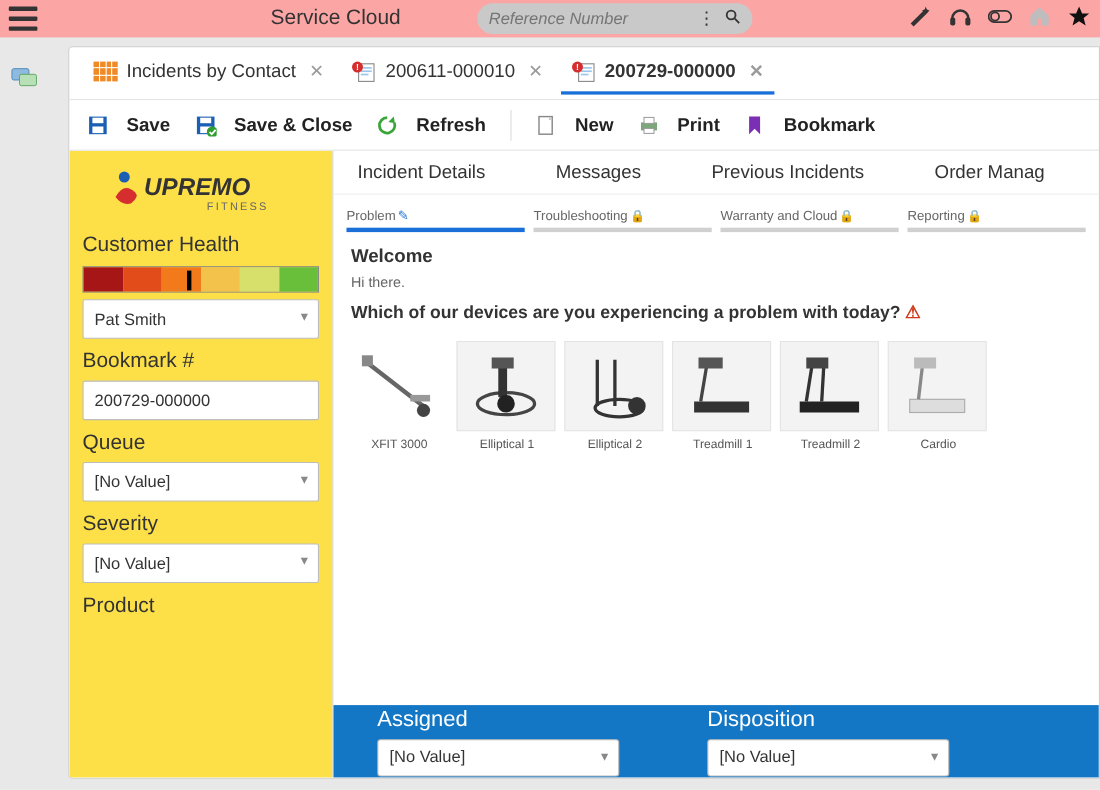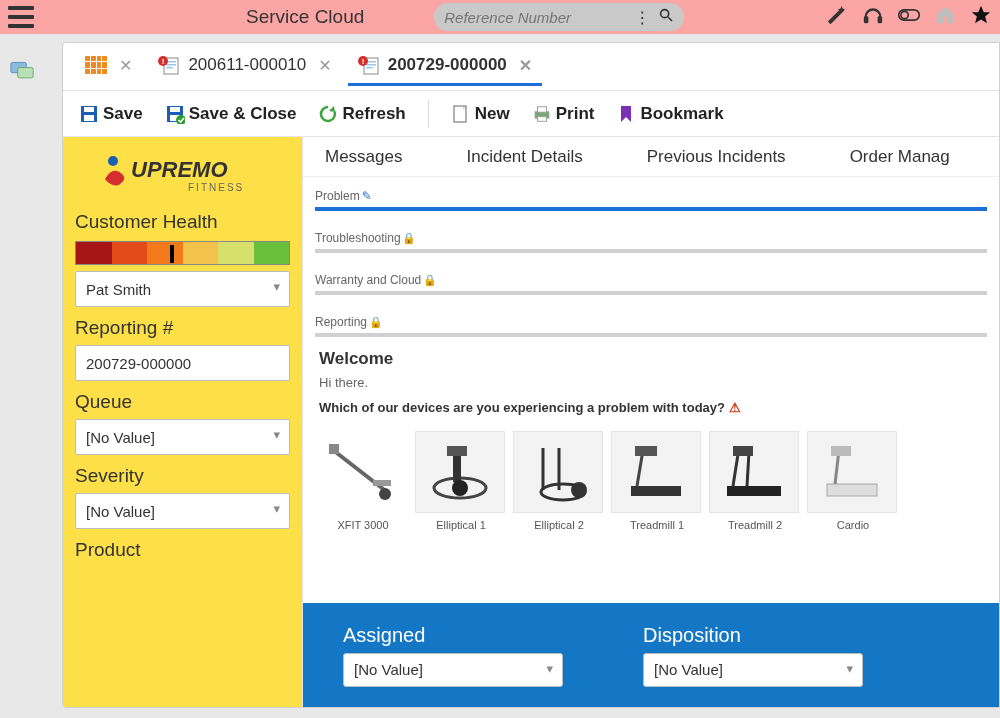--- a/index.html
+++ b/index.html
@@ -95,21 +95,21 @@
   width: 22px; height: 20px; position: relative;
 }
 
 
 .toolbar {
   display: flex; align-items: center; height: 46px;
   padding: 0 16px; gap: 22px;
   border-bottom: 1px solid #e4e4e4;
 }
 .tbtn {
-  display: flex; align-items: flex-end; gap: 4px;
+  display: flex; align-items: flex-end; gap: 16px;
   font-size: 17px; font-weight: 700; color: #222;
   cursor: pointer;
 }
 .tbtn svg { width: 20px; height: 20px; }
 .divider { width: 1px; height: 28px; background: #dcdcdc; }
 
 
 .content {
   flex: 1; display: flex; overflow: hidden;
 }
@@ -157,36 +157,36 @@
   overflow: hidden;
 }
 .subtabs {
   display: flex; align-items: center; height: 40px;
   border-bottom: 1px solid #eee;
   padding: 0 4px; gap: 28px;
 }
 .subtab { font-size: 17px; color: #333; padding: 8px 18px; cursor: pointer; white-space: nowrap; }
 
 .wizard-steps {
-  display: flex; padding: 12px 12px 4px 12px; gap: 20px; flex-direction: column;
+  display: flex; padding: 12px 12px 4px 12px; gap: 8px;
 }
 .wstep {
   flex: 1; font-size: 12px; color: #666;
 }
 .wstep .bar { height: 4px; background: #d0d0d0; margin-top: 4px; }
 .wstep.active .bar { background: #1a6fd8; }
 .wstep .lock { font-size: 11px; color: #999; margin-left: 2px; }
 .wstep .edit { color: #1a6fd8; font-size: 12px; margin-left: 2px; }
 
 .guide {
   padding: 8px 16px 12px 16px; font-size: 13px; color: #333;
 }
 .guide h3 { font-size: 17px; font-weight: 700; margin-bottom: 6px; }
 .guide .greet { color: #666; margin-bottom: 10px; }
-.guide .question { font-weight: 700; font-size: 13px; }
+.guide .question { font-weight: 700; font-size: 16px; }
 .warn-icon { color: #cc3a17; margin-left: 4px; }
 
 .devices {
   display: flex; gap: 6px; padding: 4px 14px 6px 14px;
 }
 .device {
   text-align: center; font-size: 11px; color: #555;
   width: 92px; cursor: pointer;
 }
 .device .img {
@@ -194,21 +194,21 @@
   border: 1px solid #e4e4e4; margin-bottom: 6px;
   display: flex; align-items: center; justify-content: center;
 }
 .device .img svg { width: 70px; height: 64px; }
 .device:first-child .img { background: #fff; border: none; }
 
 
 .bluebar {
   margin-top: auto;
   background: #1477c5;
-  height: 104px;
+  height: 66px;
   display: flex; align-items: center;
   padding: 0 40px; gap: 80px;
 }
 .bbfield { color: #fff; }
 .bbfield .lbl { font-size: 20px; font-weight: 400; margin-bottom: 6px; }
 .bbselect {
   width: 220px; height: 34px; background: #fff; border: 1px solid #bbb;
   border-radius: 3px; font-size: 15px; color: #333; padding: 0 10px;
   appearance: none;
 }
@@ -291,20 +291,21 @@
           <span></span>
         <span></span>
           <span></span>
           <span></span>
           <span></span>
         <span></span>
           <span></span>
           <span></span>
           <span></span>
       </span>
+      <span>Incidents by Contact</span>
       <span class="close">✕</span>
     </div>
 
     <div class="tab">
       <span class="tab-icon-inc">
         <svg viewBox="0 0 22 20">
             <rect x="6" y="3" width="14" height="16" fill="#fff" stroke="#888" stroke-width="1"></rect>
             <rect x="8" y="6" width="10" height="1.5" fill="#9cc6ea"></rect>
             <rect x="8" y="9" width="10" height="1.5" fill="#9cc6ea"></rect>
             <rect x="8" y="12" width="7" height="1.5" fill="#9cc6ea"></rect>
@@ -404,21 +405,21 @@
           <div class="seg c6"></div>
         <div class="needle"></div>
       </div>
 
       <div class="select-wrap">
         <select class="field-select">
           <option>Pat Smith</option>
         </select>
       </div>
 
-      <div class="section-label">Reporting #</div>
+      <div class="section-label">Bookmark #</div>
       <input class="field-input" type="text" value="200729-000000" style="">
 
       <div class="section-label">Queue</div>
       <div class="select-wrap">
         <select class="field-select">
           <option>[No Value]</option>
         </select>
       </div>
 
       <div class="section-label">Severity</div>
@@ -427,22 +428,22 @@
           <option>[No Value]</option>
         </select>
       </div>
 
       <div class="section-label">Product</div>
     </div>
 
     <div class="rightpane">
 
       <div class="subtabs">
+        <div class="subtab">Incident Details</div>
         <div class="subtab">Messages</div>
-        <div class="subtab">Incident Details</div>
         <div class="subtab">Previous Incidents</div>
         <div class="subtab">Order Manag</div>
       </div>
 
       <div class="wizard-steps">
         <div class="wstep active">
           <span>Problem</span><span class="edit">✎</span>
           <div class="bar"></div>
         </div>
         <div class="wstep">

